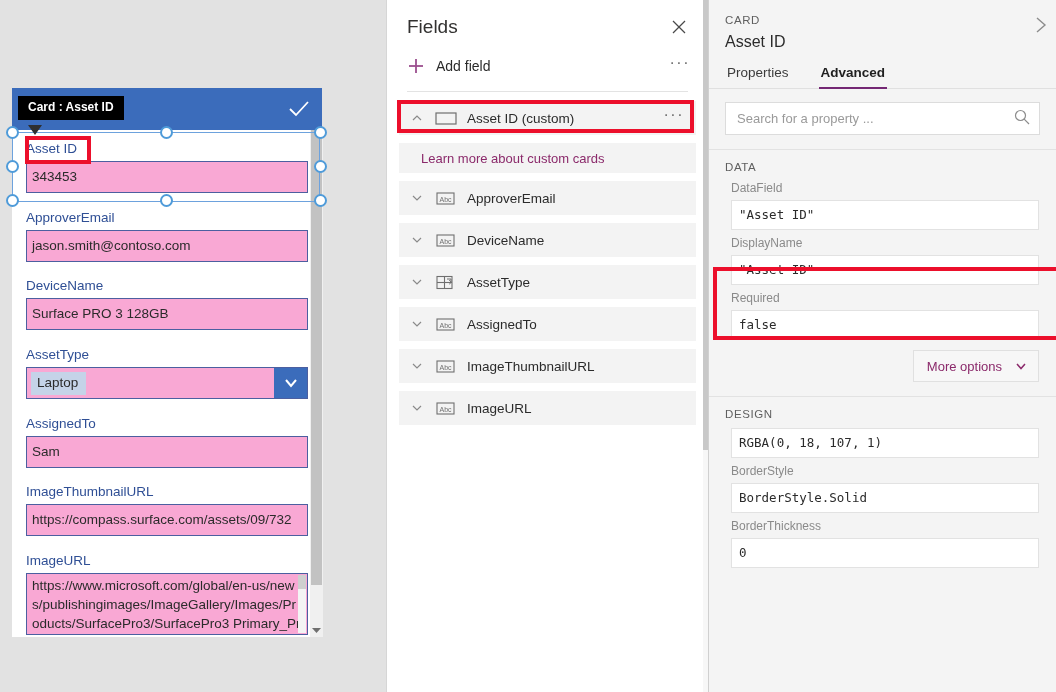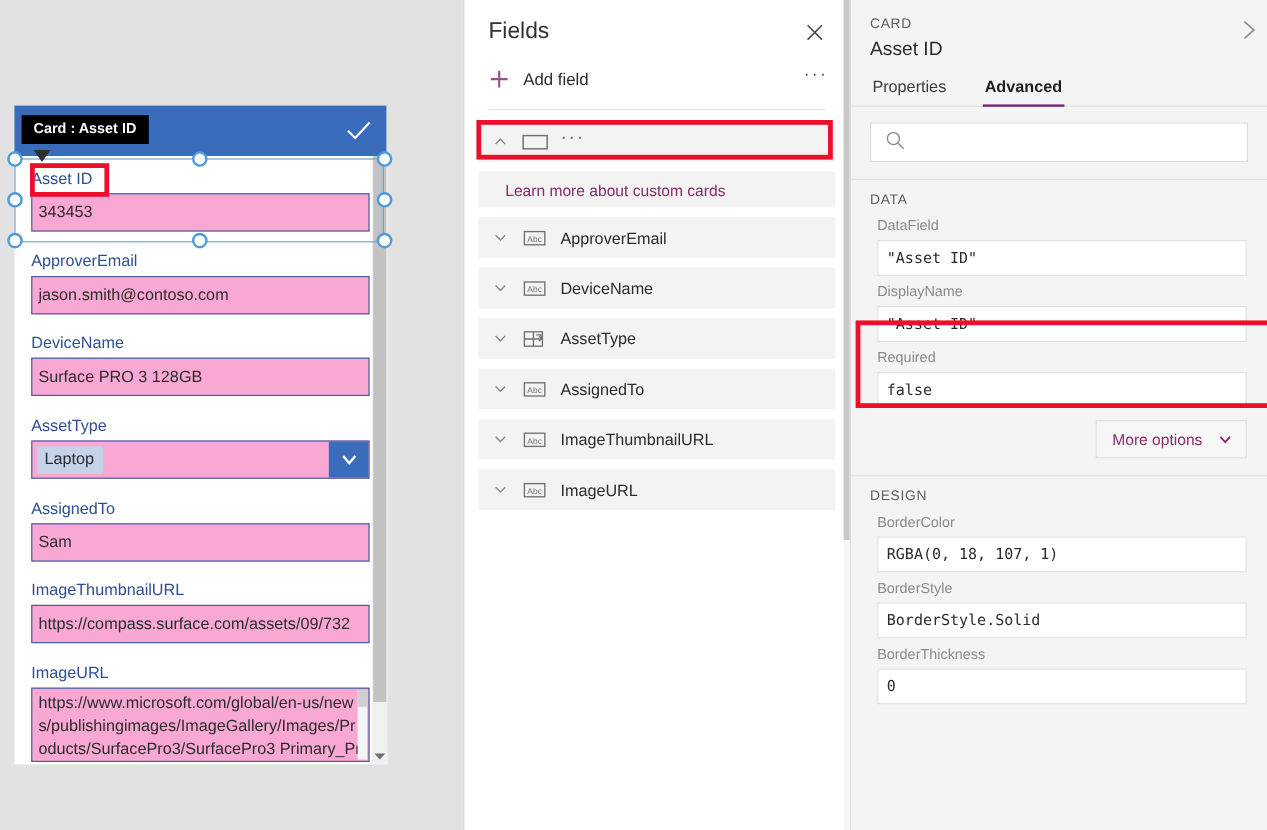--- a/index.html
+++ b/index.html
@@ -596,20 +596,21 @@
         <span class="chev">
           <svg width="14" height="14" viewBox="0 0 14 14">
             <polyline points="3,9 7,5 11,9" fill="none" stroke="#8a8a8a" stroke-width="1.2"></polyline>
           </svg>
         </span>
         <span class="type-icon">
           <svg width="22" height="15" viewBox="0 0 22 15">
             <rect x="1" y="2" width="20" height="11" fill="none" stroke="#6f6f6f" stroke-width="1.2"></rect>
           </svg>
         </span>
+        <span class="field-name">Asset ID (custom)</span>
         <span class="dots">···</span>
       </div>
 
       <div class="field-row sub">
         <span class="learn-link">Learn more about custom cards</span>
       </div>
 
       <div class="field-row">
         <span class="chev">
           <svg width="14" height="14" viewBox="0 0 14 14">
@@ -722,20 +723,21 @@
         </svg>
       </div>
     </div>
 
     <div class="pp-tabs">
       <div class="pp-tab">Properties</div>
       <div class="pp-tab active">Advanced</div>
     </div>
 
     <div class="pp-search">
+      <span class="pp-search-text">Search for a property ...</span>
       <span>
         <svg width="18" height="18" viewBox="0 0 18 18">
           <circle cx="7.5" cy="7.5" r="5" fill="none" stroke="#8c8c8c" stroke-width="1.2"></circle>
           <line x1="11.2" y1="11.2" x2="16" y2="16" stroke="#8c8c8c" stroke-width="1.2"></line>
         </svg>
       </span>
     </div>
 
     <div class="pp-section-sep"></div>
 
@@ -765,21 +767,20 @@
             </svg>
         </span>
       </div>
     </div>
 
     <div class="divider-full"></div>
 
     <div class="sec-title">DESIGN</div>
 
     <div class="prop">
-      <div class="prop-label">BorderColor</div>
       <div class="prop-value">RGBA(0, 18, 107, 1)</div>
     </div>
 
     <div class="prop">
       <div class="prop-label">BorderStyle</div>
       <div class="prop-value">BorderStyle.Solid</div>
     </div>
 
     <div class="prop">
       <div class="prop-label">BorderThickness</div>

